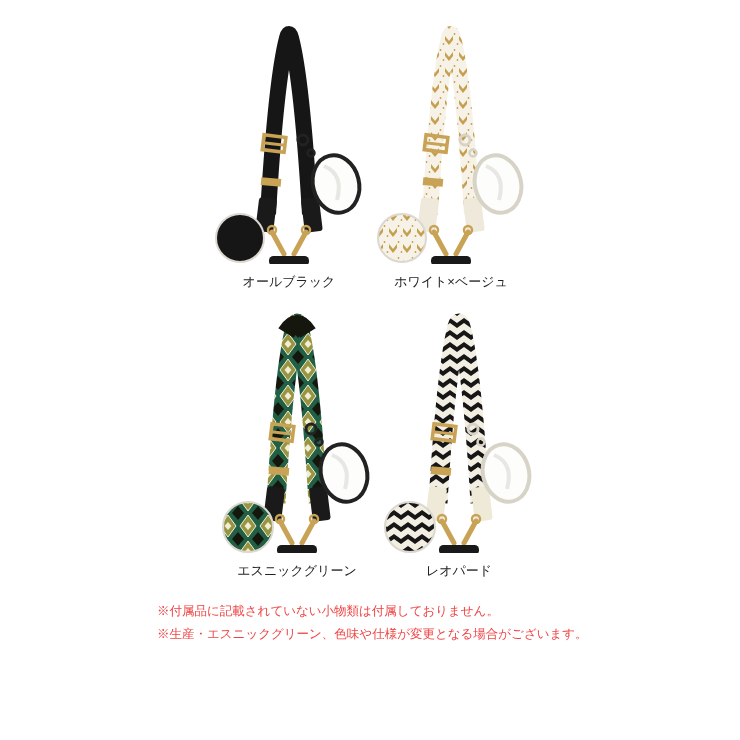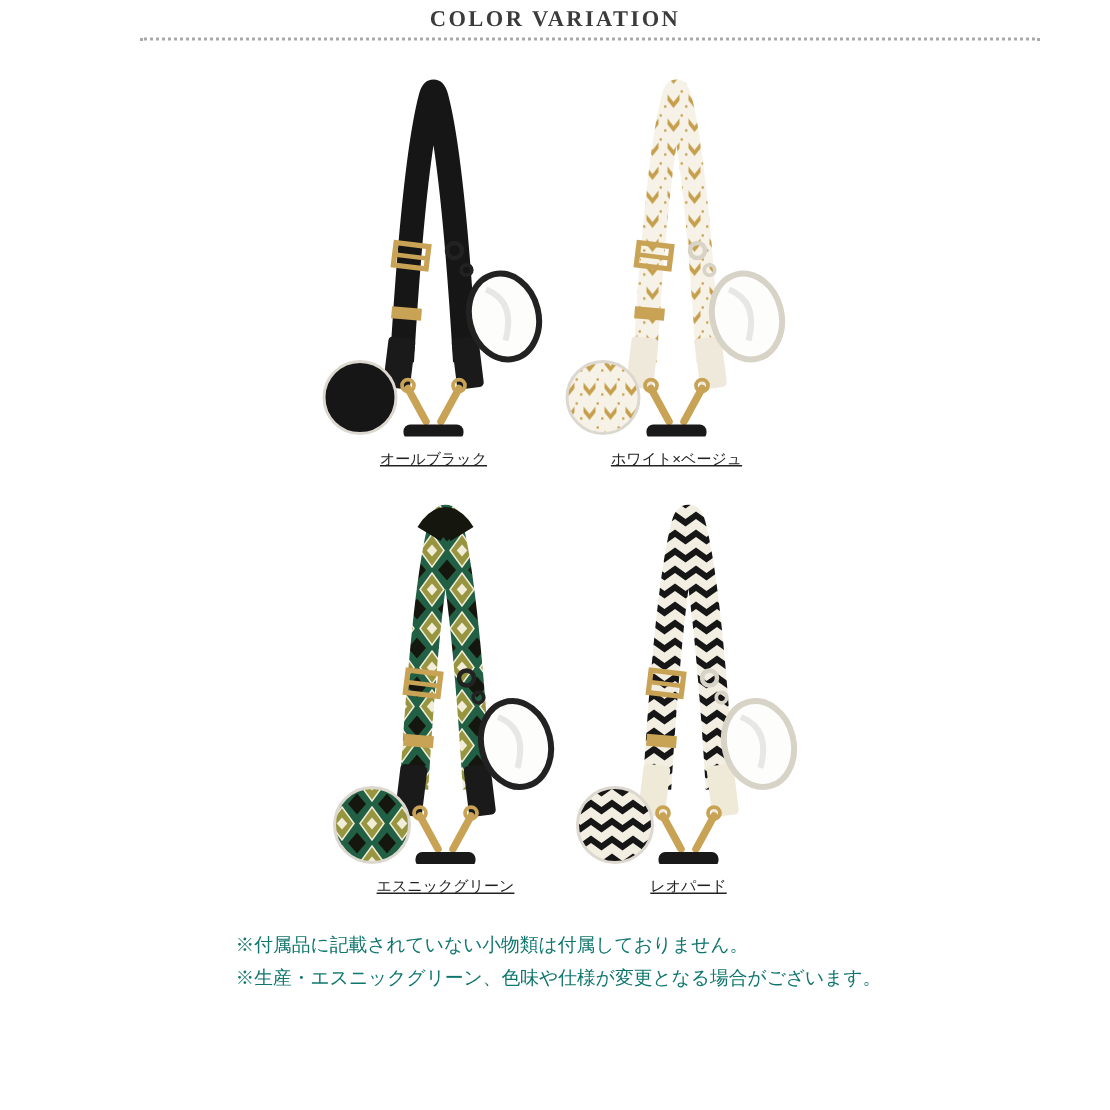--- a/index.html
+++ b/index.html
@@ -12,25 +12,24 @@
     margin:0;font-family:"Liberation Serif",serif;font-size:15px;font-weight:700;
     letter-spacing:1.6px;color:#3b3b3b;
   }
   .divider{width:600px;margin:3px 0 0 93px;height:0;border-top:2px dotted #a9a9a9;}
   .grid{margin-top:16px;}
   .row{display:flex;justify-content:center;}
   .row-2{margin-top:14px;margin-left:16px;}
   figure.cell{margin:0 2px;width:158px;display:flex;flex-direction:column;align-items:center;}
   .cell svg{display:block;}
   figcaption{
-    margin-top:9px;font-size:10px;color:#222222;line-height:1.4;
+    margin-top:9px;font-size:13px;color:#222222;line-height:1.4;
     white-space:pre-line;
-    text-decoration:underline;
   }
-  .notes{margin:20px 0 0 157px;font-size:12.5px;line-height:1.78;color:#0f766e;}
+  .notes{margin:20px 0 0 157px;font-size:12.5px;line-height:1.78;color:#ef4444;}
   .notes p{margin:0;}
   .defs-holder{position:absolute;width:0;height:0;overflow:hidden;}
 </style>
 </head>
 <body>
 
 <svg class="defs-holder" aria-hidden="true">
   <defs>
     <path id="hairpin" d="M 58 198 Q 66 64 77 22 Q 79 14 81 22 Q 92 64 100 198" fill="none"></path>
     <rect id="endcap" x="-9" y="-2" width="18" height="34" rx="3"></rect>
@@ -94,24 +93,20 @@
       <ellipse cx="13" cy="22" rx="2.8" ry="1.8" fill="#161616" transform="rotate(30 13 22)"></ellipse>
       <ellipse cx="24" cy="22" rx="2" ry="1.4" fill="#161616" transform="rotate(-40 24 22)"></ellipse>
       <ellipse cx="15" cy="8" rx="2.2" ry="1.5" fill="#d9a877" transform="rotate(10 15 8)"></ellipse>
       <ellipse cx="7" cy="16" rx="2.2" ry="1.5" fill="#d9a877" transform="rotate(-10 7 16)"></ellipse>
     </pattern>
   </defs>
 </svg>
 
 <div class="page">
 
-  <header class="header">
-    <h1 class="title">COLOR VARIATION</h1>
-    <div class="divider"></div>
-  </header>
 
   <main class="grid">
 
     <div class="row row-1">
 
       <figure class="cell">
         <svg width="158" height="248" viewBox="0 0 158 248">
           <use href="#hairpin" stroke-width="16" stroke="#161616"></use>
           <use href="#endcap" transform="translate(58 184) rotate(7)" fill="#1a1a1a"></use>
           <use href="#endcap" transform="translate(100 184) rotate(-7)" fill="#1a1a1a"></use>

